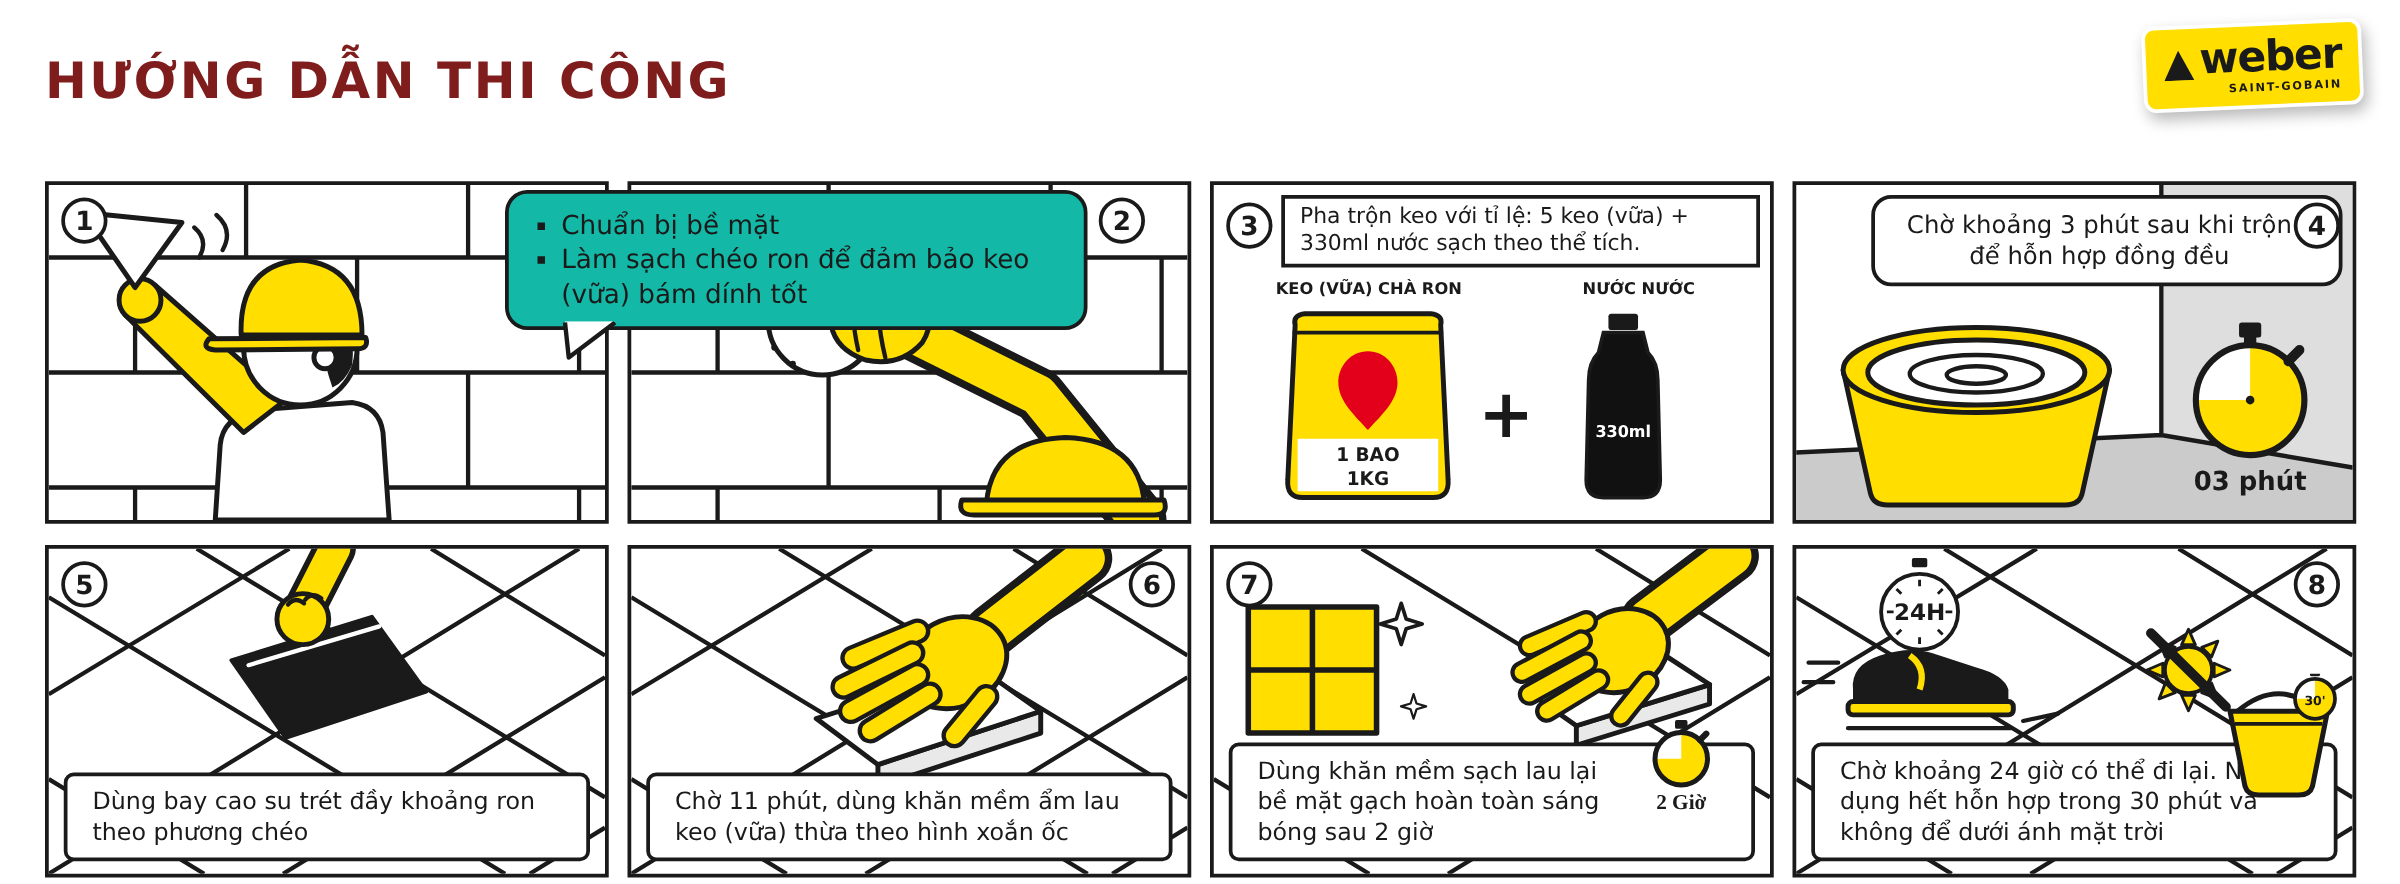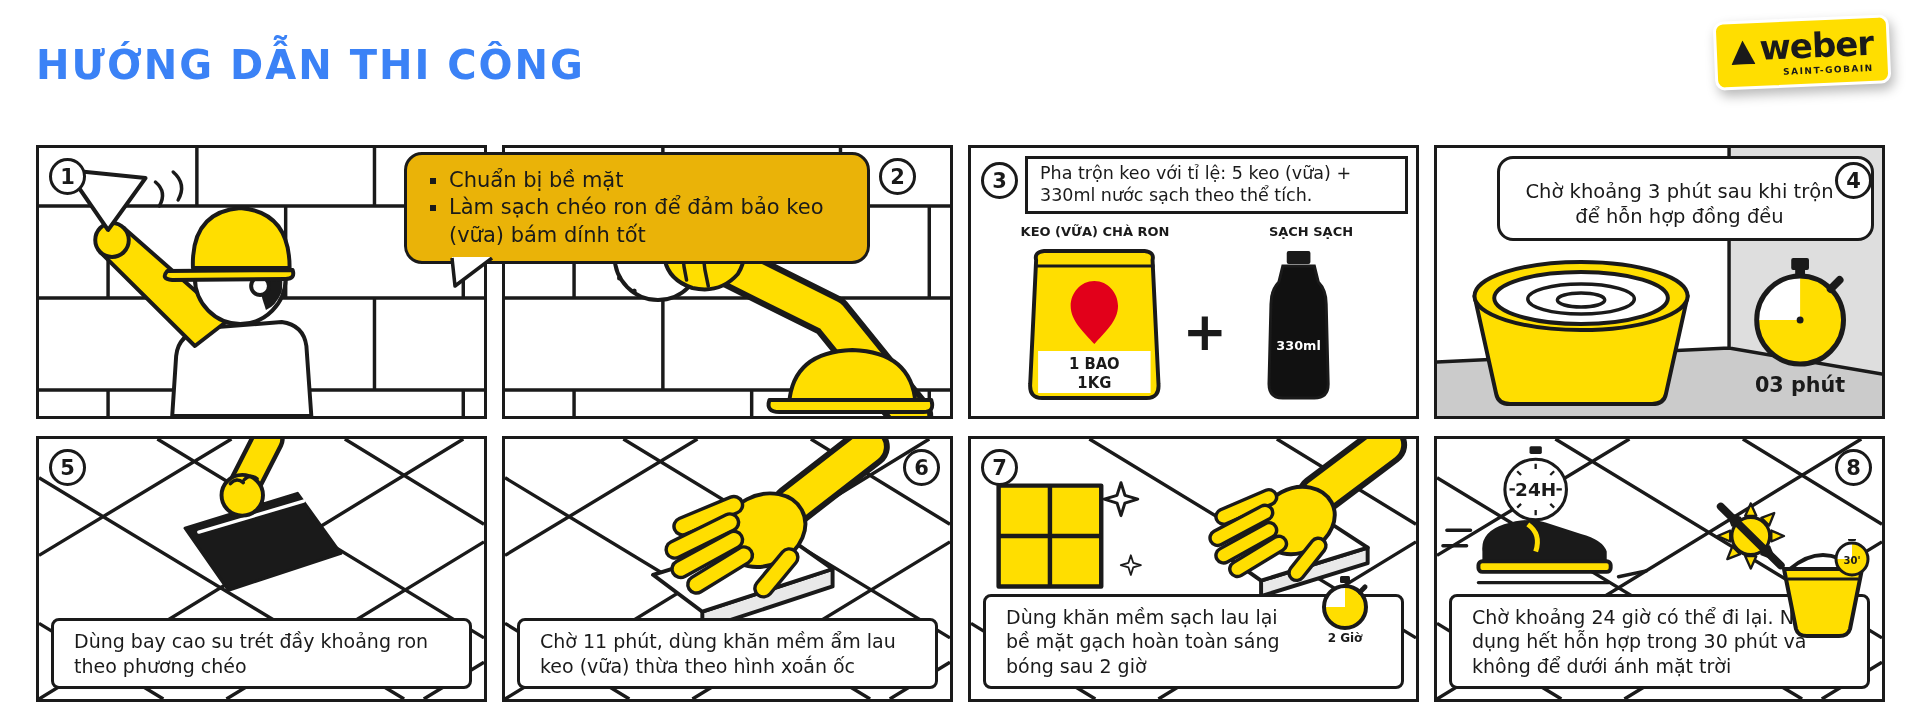--- a/index.html
+++ b/index.html
@@ -1,19 +1,19 @@
 <!DOCTYPE html>
 <html><head>
 <meta charset="utf-8">
 <style>
   * { margin:0; padding:0; box-sizing:border-box; }
   html,body { width:1920px; height:707px; background:#ffffff; font-family:"DejaVu Sans","Liberation Sans",sans-serif; color:#1a1a1a; }
   .page { position:relative; width:1920px; height:707px; overflow:hidden; background:#fff; }
 
-  .title { position:absolute; left:36px; top:42px; font-size:40px; font-weight:bold; letter-spacing:2px; color:#3b82f6; }
+  .title { position:absolute; left:36px; top:42px; font-size:40px; font-weight:bold; letter-spacing:2px; color:#7f1d1d; }
 
   .logo-card { position:absolute; right:30px; top:18px; width:176px; background:#FFDE00; border:3px solid #fff;
     border-radius:10px; box-shadow:3px 6px 12px rgba(0,0,0,.28); transform:rotate(-2.5deg);
     padding:10px 14px 8px; display:flex; flex-direction:column; align-items:center; }
   .logo-row { display:flex; align-items:flex-end; gap:5px; }
   .logo-text { font-size:34px; font-weight:bold; line-height:.9; letter-spacing:-1px; color:#1a1a1a; }
   .logo-sub { font-size:9px; font-weight:bold; letter-spacing:1.5px; margin-top:4px; align-self:flex-end; color:#1a1a1a; }
 
   .panel { position:absolute; width:451px; background:#fff; border:3px solid #1a1a1a; }
   .row1 { top:145px; height:274px; }
@@ -25,36 +25,36 @@
     display:flex; align-items:center; justify-content:center; font-size:21px; font-weight:bold; z-index:8; }
   .badge-left { left:10px; top:10px; }
   .badge-right { right:10px; top:10px; }
   .badge-right-in { right:34px; top:10px; }
 
   .caption { position:absolute; left:12px; right:12px; bottom:10px; border:3px solid #1a1a1a; border-radius:8px;
     background:#fff; padding:8px 20px; font-size:19px; line-height:1.28; z-index:5; }
   .caption.with-timer { display:flex; gap:8px; align-items:flex-start; }
   .caption-text { flex:1; }
   .timer-block { display:flex; flex-direction:column; align-items:center; margin-top:-30px; width:72px; flex:none; }
-  .timer-label { font-weight:bold; font-size:12px; margin-top:-2px; white-space:nowrap; }
-
-  .bubble { position:absolute; left:404px; top:152px; width:466px; background:#eab308; border:3px solid #1a1a1a;
+  .timer-label { font-weight:bold; font-size:17px; margin-top:-2px; white-space:nowrap;font-family:Liberation Serif, serif; }
+
+  .bubble { position:absolute; left:404px; top:152px; width:466px; background:#14b8a6; border:3px solid #1a1a1a;
     border-radius:18px; padding:12px 18px 12px 16px; z-index:20; }
   .bubble ul { margin:0; padding-left:26px; }
   .bubble li { font-size:21px; line-height:1.3; list-style:square; }
   .bubble-tail { position:absolute; left:40px; top:calc(100% - 4px); }
 
   .p3-box { position:absolute; left:54px; top:8px; right:8px; height:58px; border:3px solid #1a1a1a; background:#fff;
     display:flex; align-items:center; padding:4px 12px; font-size:17.5px; line-height:1.25; z-index:4; }
   .p3-label { position:absolute; font-weight:bold; font-size:13px; text-align:center; z-index:4; }
   .p3-label.left { left:24px; top:76px; width:200px; }
   .p3-label.right { left:270px; top:76px; width:140px; }
 
   .p4-bubble { position:absolute; left:60px; top:8px; right:8px; border:3px solid #1a1a1a; border-radius:16px; background:#fff;
-    padding:20px 26px 8px 14px; font-size:19.5px; line-height:1.3; text-align:center; z-index:6; }
+    padding:8px 26px 8px 14px; font-size:19.5px; line-height:1.3; text-align:center; z-index:6; }
 
   .p8-bucket { position:absolute; right:10px; bottom:60px; z-index:6; }
 
   
   .grid { stroke:#1a1a1a; stroke-width:3.5; fill:none; }
   .wt { fill:#fff; stroke:#1a1a1a; stroke-width:4; stroke-linejoin:round; }
   .yt { fill:#FFDE00; stroke:#1a1a1a; stroke-width:4; stroke-linejoin:round; }
   .yt2 { fill:#FFDE00; stroke:#1a1a1a; stroke-width:4.5; stroke-linejoin:round; }
   .bt { fill:#1a1a1a; stroke:#1a1a1a; stroke-width:3; stroke-linejoin:round; }
   .st { fill:#e9e9e9; stroke:#1a1a1a; stroke-width:4; stroke-linejoin:round; }
@@ -149,21 +149,21 @@
       <g>
         <rect x="320" y="103" width="24" height="13" rx="2" fill="#1a1a1a"></rect>
         <path d="M316 118 L348 118 L352 134 Q360 142 360 156 L362 236 Q362 250 348 250 L316 250 Q302 250 302 236 L304 156 Q304 142 312 134 Z" fill="#111111" stroke="#1a1a1a" stroke-width="3"></path>
         <text class="tw" x="332" y="202" text-anchor="middle" font-size="13">330ml</text>
       </g>
     </svg>
     <div class="p3-box">
       <span>Pha trộn keo với tỉ lệ: 5 keo (vữa) + 330ml nước sạch theo thể tích.</span>
     </div>
     <div class="p3-label left">KEO (VỮA) CHÀ RON</div>
-    <div class="p3-label right">SẠCH SẠCH</div>
+    <div class="p3-label right">NƯỚC NƯỚC</div>
     <div class="badge badge-left" style="top:14px;">3</div>
   </div>
 
   <div class="panel row1 c4">
     <svg class="art" viewBox="0 0 451 268" preserveAspectRatio="none">
       <rect x="296" y="0" width="155" height="268" fill="#dedede"></rect>
       <path d="M0 214 L296 200 L451 226 L451 268 L0 268 Z" fill="#cbcbcb"></path>
       <path class="thin" d="M296 0 V200 M0 214 L296 200 L451 226"></path>
       <g>
         <path class="yt" d="M38 148 L60 246 Q62 256 74 256 L218 256 Q230 256 232 246 L254 148 Z"></path>

